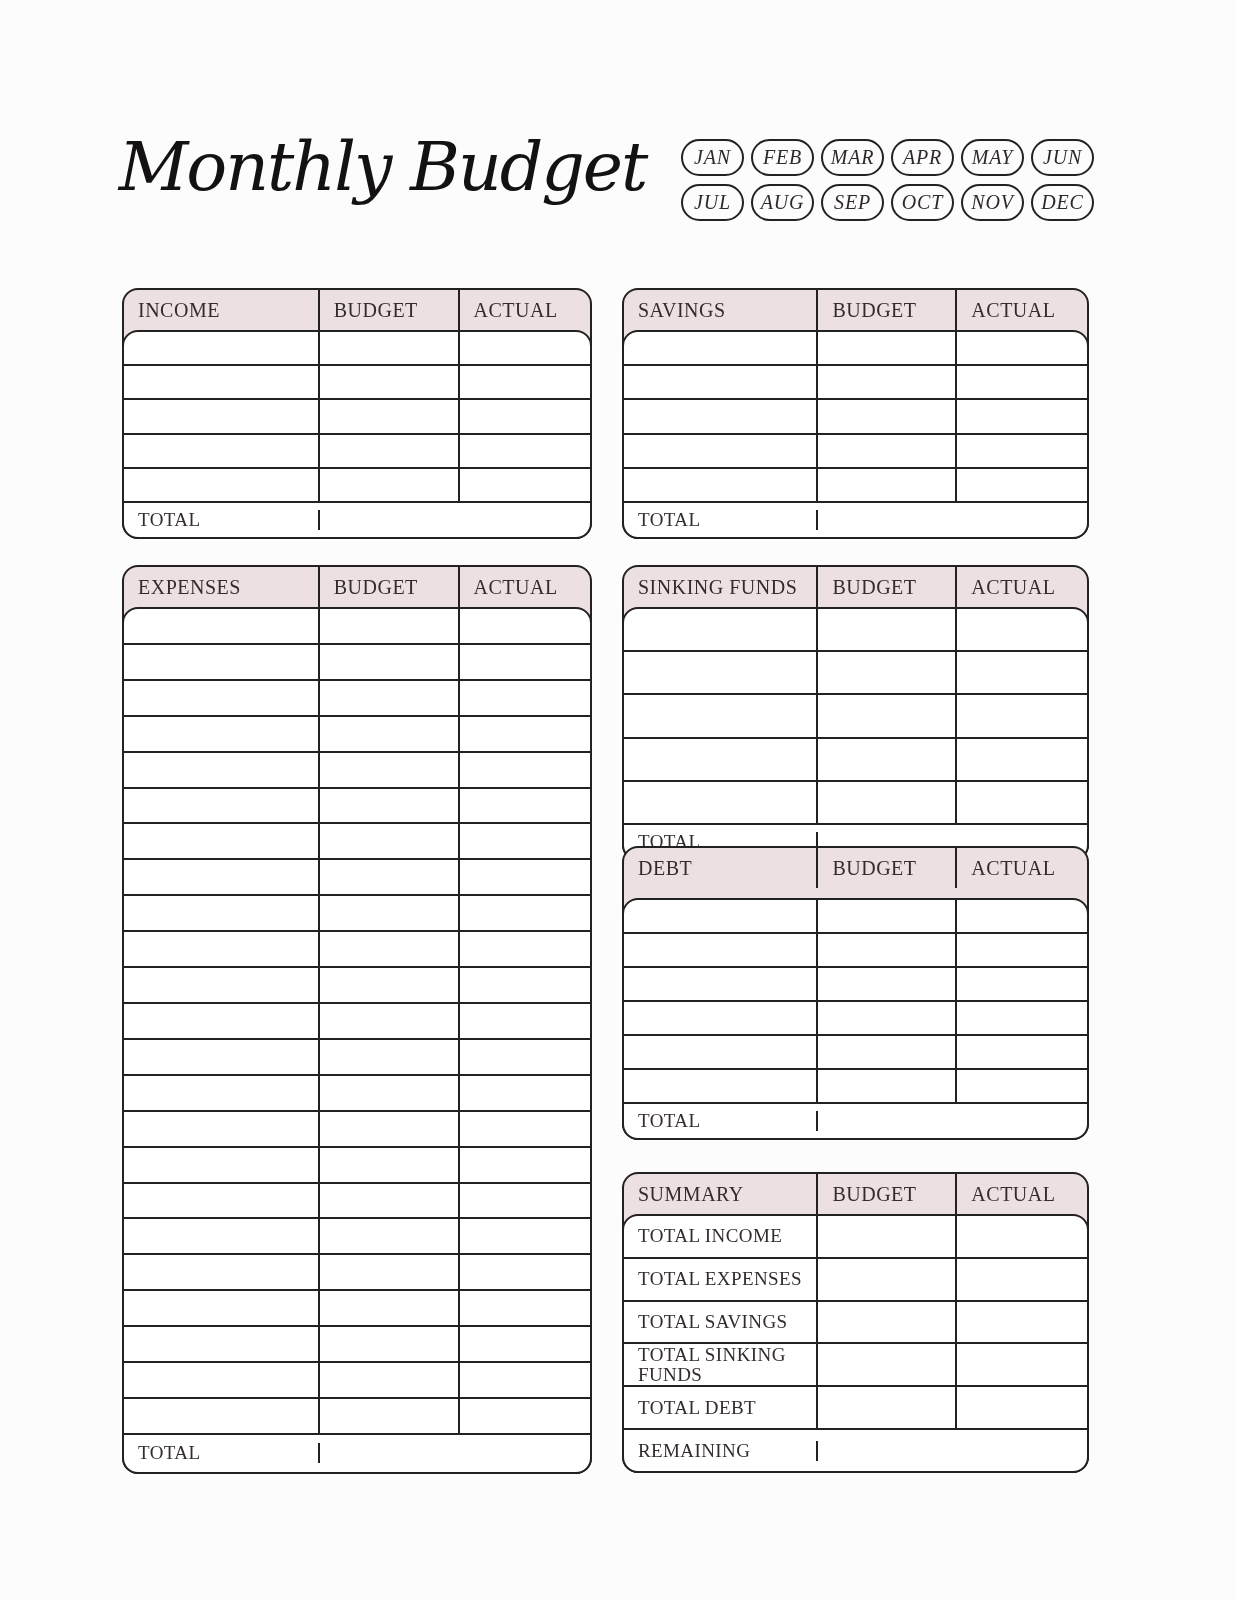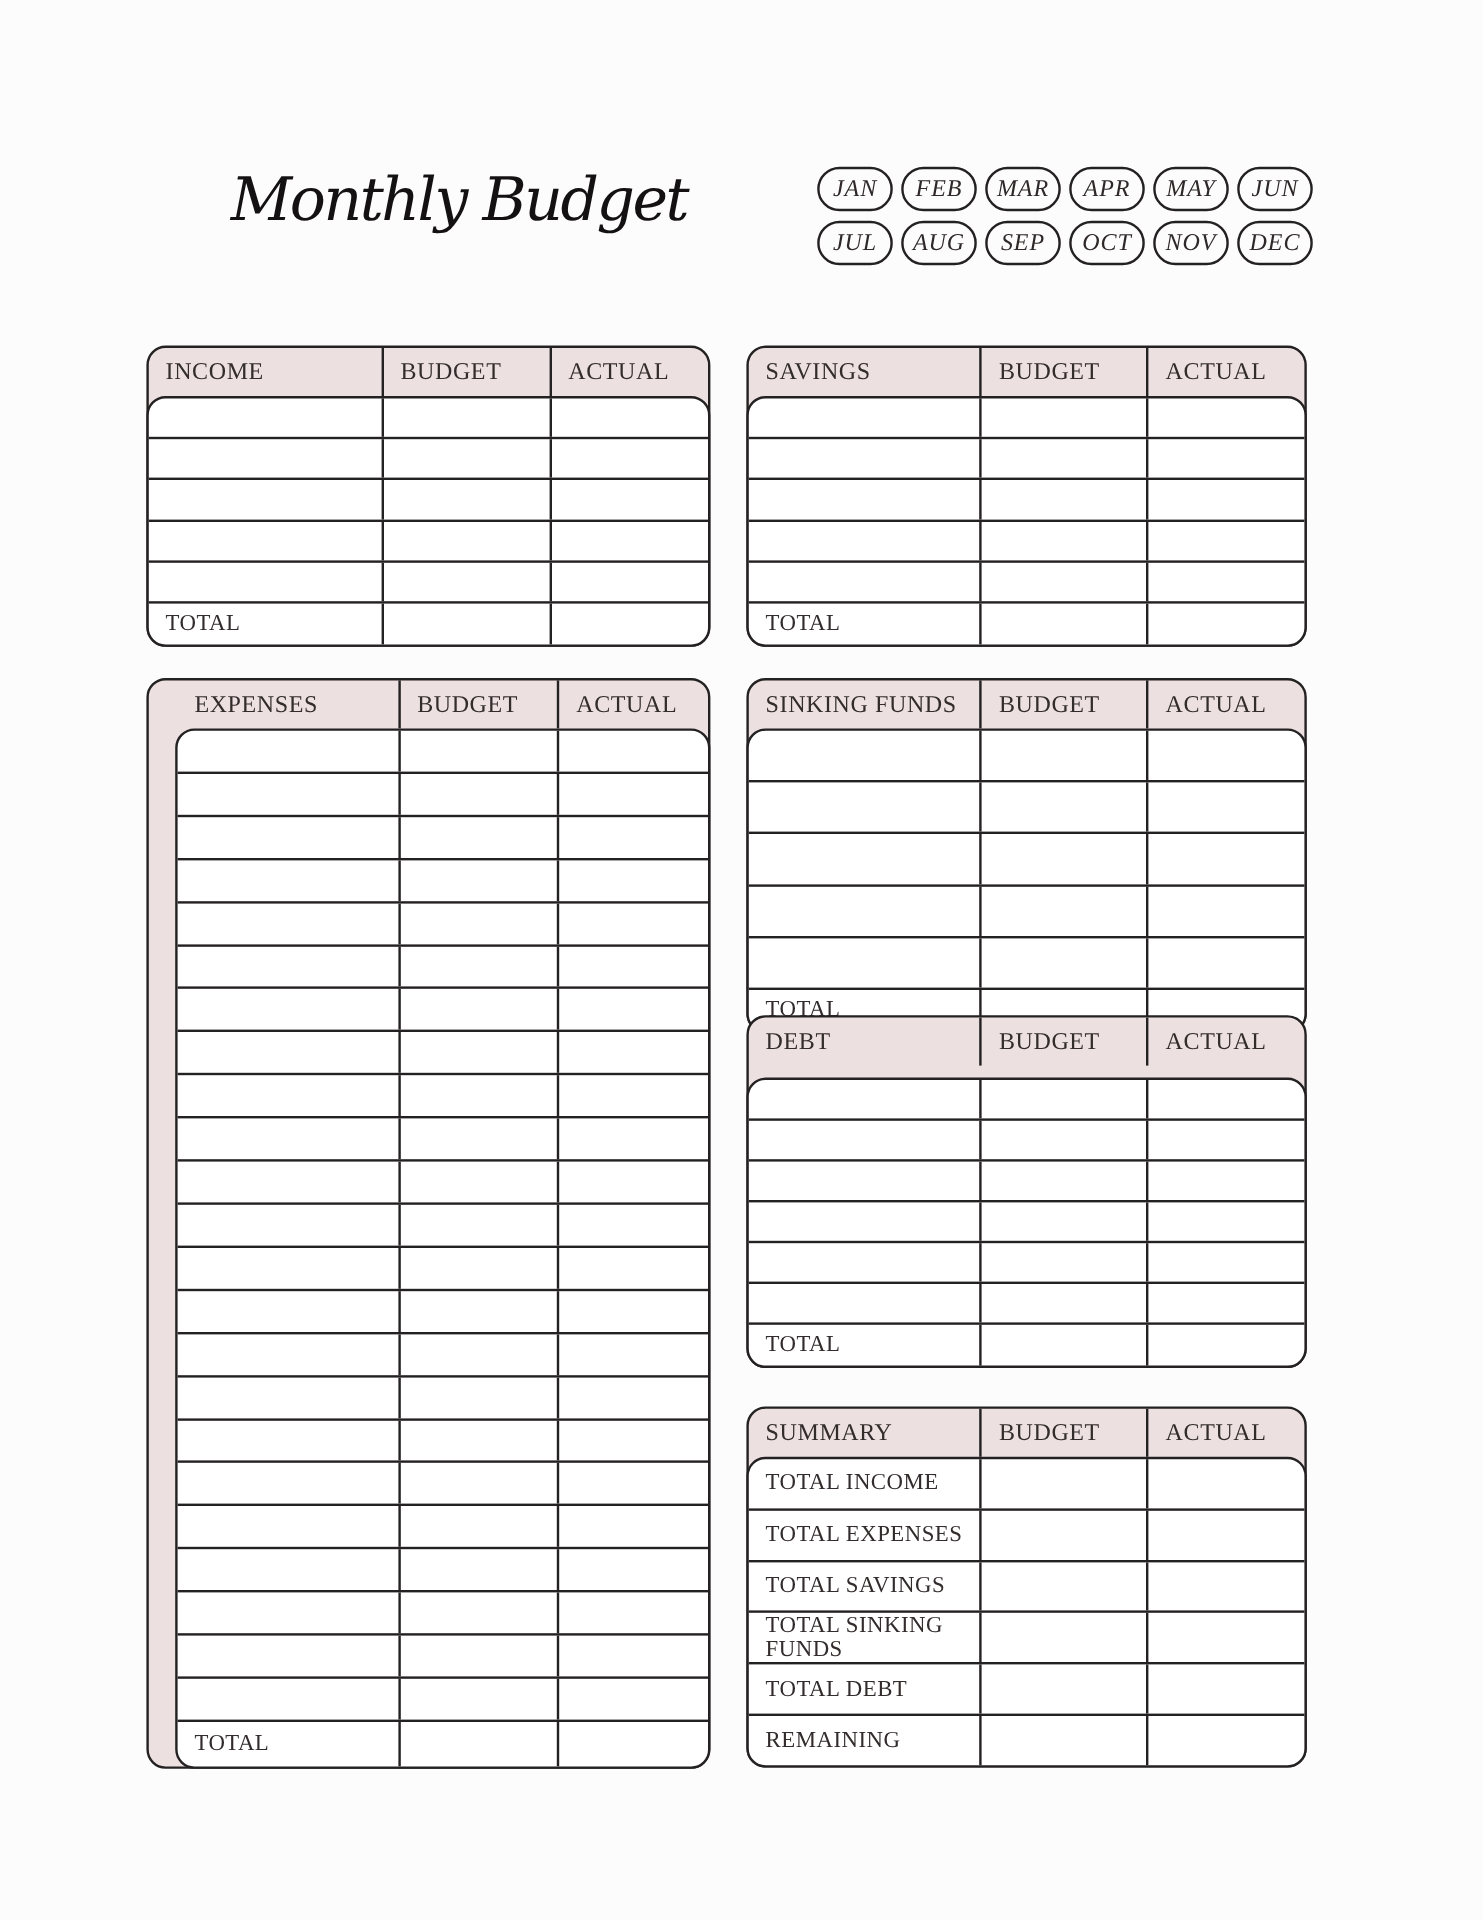--- a/index.html
+++ b/index.html
@@ -19,21 +19,21 @@
     color:var(--text);
     overflow:hidden;
   }
 
   
   .title{
     position:absolute; left:110px; top:96px; width:545px; height:140px;
     display:flex; align-items:center; justify-content:center;
     font-family:"DejaVu Serif", serif;
     font-style:italic;
-    font-size:50px;
+    font-size:68px;
     letter-spacing:-2px;
     color:#141112;
     white-space:nowrap;
   }
 
   
   .months{
     position:absolute; left:681px; top:139px;
     display:grid;
     grid-template-columns:repeat(6,63px);
@@ -78,42 +78,42 @@
     border:2px solid var(--line);
     border-radius:16px;
     margin:0 -2px -2px -2px;
   }
   .trow{
     flex:1 1 0;
     display:flex;
     border-bottom:2px solid var(--line);
     min-height:0;
   }
-  .trow:last-child{ border-bottom:none; }
+  .trow:last-child{ border-bottom:none;align-items:center; }
   .trow.total{ flex:0 0 34px; }
   .expenses .trow.total{ flex:0 0 37px; }
   .cell{
     display:flex; align-items:center;
     overflow:hidden;
   }
   .cell.label{
     font-size:19px;
     letter-spacing:0.4px;
     padding-left:14px;
     color:var(--text);
     line-height:1.05;
   }
   .summary .cell.label{ }
   .c1{ width:42%; border-right:2px solid var(--line); }
   .c2{ width:30%; border-right:2px solid var(--line); }
   .c3{ width:28%; }
 
   
   .income       { left:122px; top:288px;  width:470px; height:251px; }
-  .expenses     { left:122px; top:565px;  width:470px; height:909px;padding-left:24px; }
+  .expenses     { left:122px; top:565px;  width:470px; height:909px; }
   .savings      { left:622px; top:288px;  width:467px; height:251px; }
   .sinking      { left:622px; top:565px;  width:467px; height:296px; }
   .debt         { left:622px; top:846px;  width:467px; height:294px;gap:10px; }
   .summary      { left:622px; top:1172px; width:467px; height:301px; }
 </style>
 </head>
 <body>
 
 <div class="page">
 

